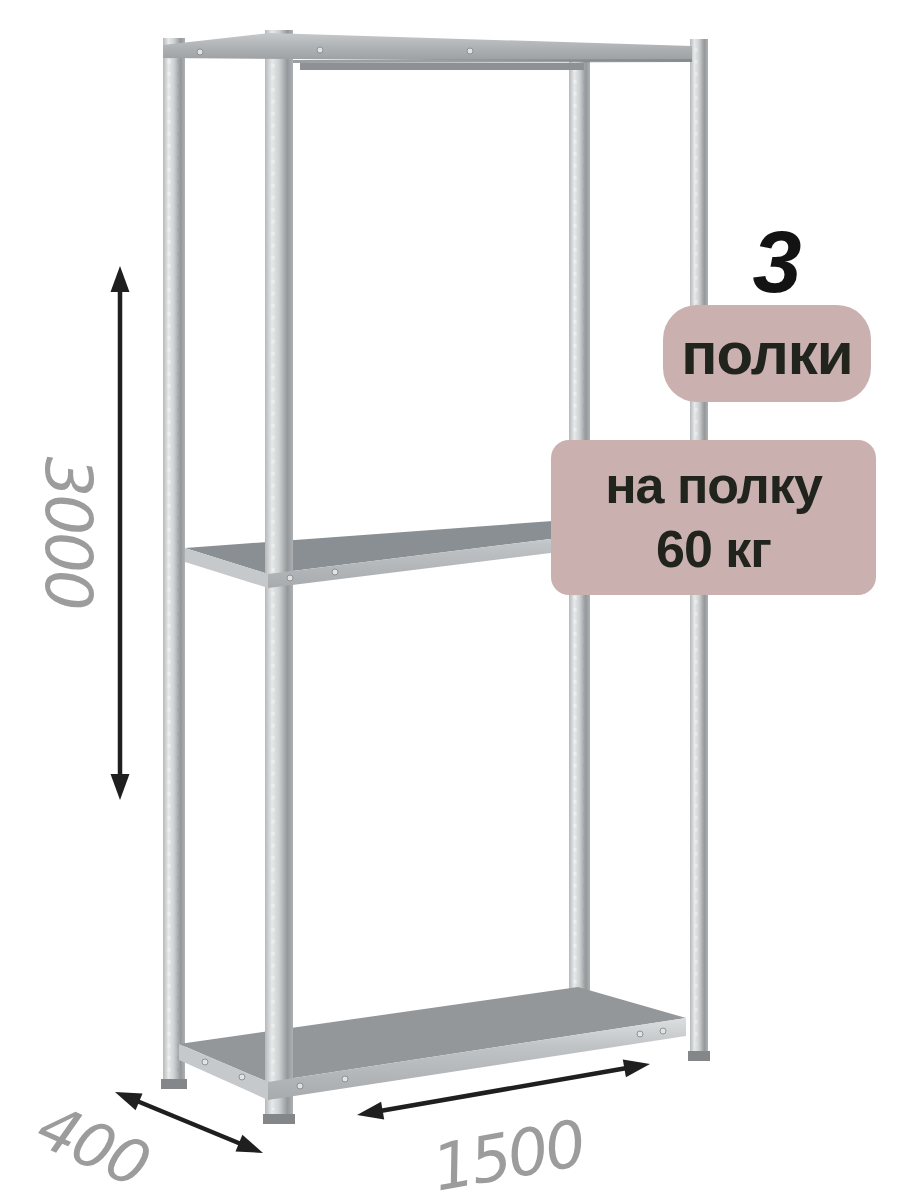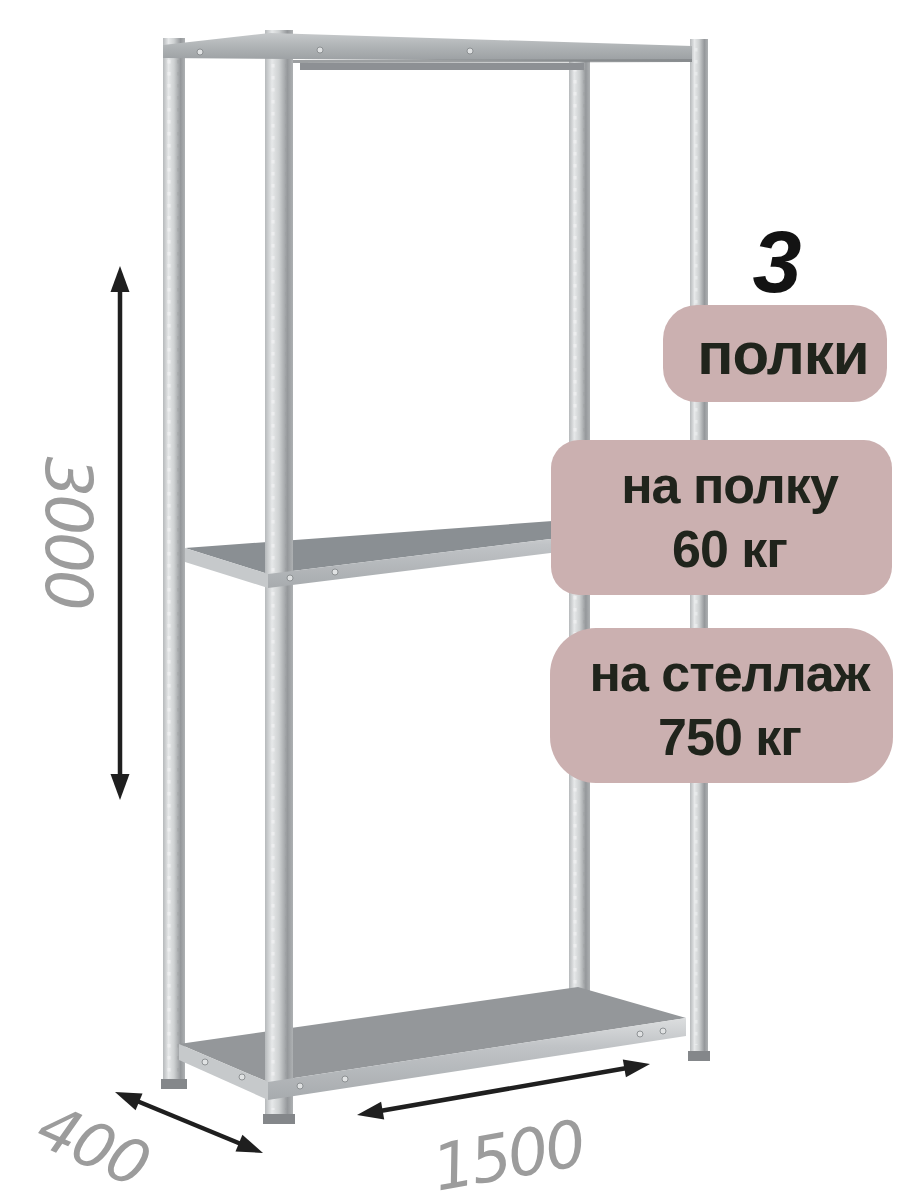--- a/index.html
+++ b/index.html
@@ -25,24 +25,24 @@
 
   .count-number{
     position:absolute;left:729px;top:204px;width:96px;height:116px;
     display:flex;align-items:center;justify-content:center;
     color:#131313;font-size:88px;font-weight:bold;font-style:italic;
     font-family:"Liberation Sans", sans-serif;
   }
   .badge{
     position:absolute;background:var(--c-badge_bg,#cbb0b0);color:var(--c-badge_text,#20241c);
     display:flex;flex-direction:column;align-items:center;justify-content:center;
-    text-align:center;font-weight:bold;line-height:1.22;letter-spacing:-1px;padding-left:16px;
+    text-align:center;font-weight:bold;line-height:1.22;letter-spacing:-1px;
   }
   .badge-shelves{left:663px;top:305px;width:208px;height:97px;border-radius:34px;font-size:60px;}
-  .badge-per-shelf{left:551px;top:440px;width:325px;height:155px;border-radius:28px;font-size:52px;}
+  .badge-per-shelf{left:551px;top:440px;width:325px;height:155px;border-radius:18px;font-size:52px;}
   .badge-per-rack{left:550px;top:628px;width:327px;height:155px;border-radius:46px;font-size:52px;}
 </style>
 </head>
 <body>
 
 <div class="stage">
 
   <svg class="rack-svg" viewBox="0 0 900 1200">
     <defs>
       <linearGradient id="gpost" x1="0" y1="0" x2="1" y2="0">
@@ -143,18 +143,14 @@
 
   <div class="badge badge-shelves">
     <span>полки</span>
   </div>
 
   <div class="badge badge-per-shelf">
     <span>на полку</span>
     <span>60 кг</span>
   </div>
 
-  <div class="badge badge-per-rack">
-    <span>на стеллаж</span>
-    <span>750 кг</span>
-  </div>
 
 </div>
 
 </body></html>

